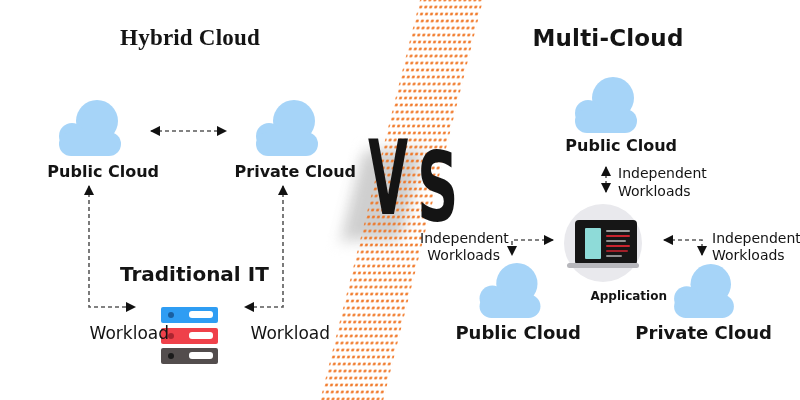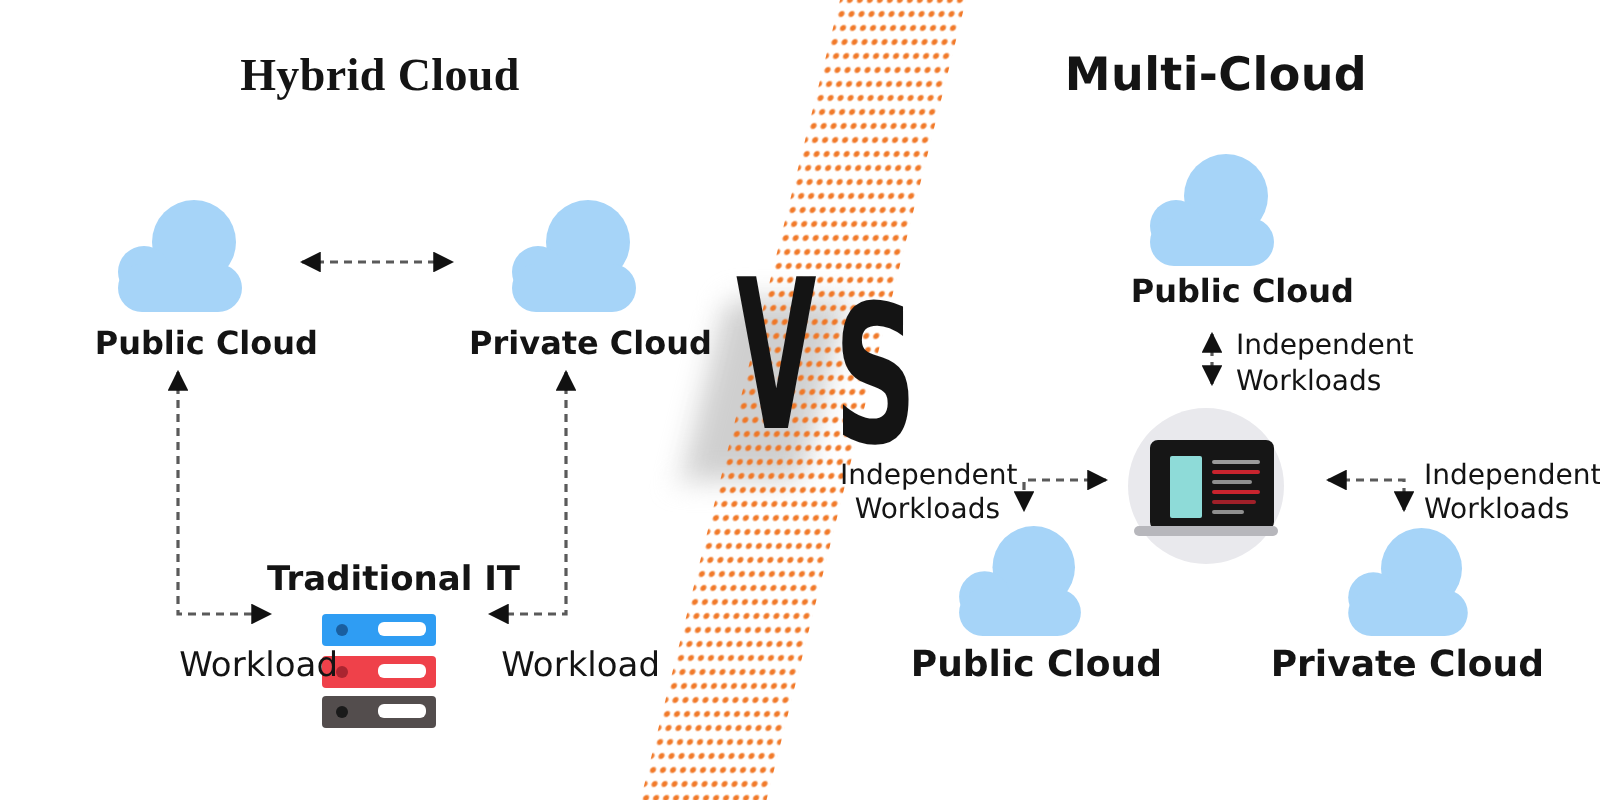--- a/index.html
+++ b/index.html
@@ -90,21 +90,21 @@
 
   <svg class="cloud" style="left:58px;top:100px" width="64" height="56" viewBox="0 0 64 56">
       <use href="#cloudShape" fill="#a6d4f8"></use>
     </svg>
   <svg class="cloud" style="left:254px;top:100px" width="66" height="56" viewBox="0 0 64 56">
       <use href="#cloudShape" fill="#a6d4f8"></use>
     </svg>
 
   <div class="lbl lbl-cloud" style="left:19px;top:162px;width:140px;">Public Cloud</div>
   <div class="lbl lbl-cloud" style="left:216px;top:162px;width:140px;">Private Cloud</div>
-  <div class="lbl" style="left:120px;top:280px;width:140px;font-size:17px;font-weight:700;">Traditional IT</div>
+  <div class="lbl" style="left:120px;top:262px;width:140px;font-size:20px;font-weight:700;">Traditional IT</div>
   <div class="lbl lbl-bold" style="left:49px;top:323px;width:120px;font-size:17px;">Workload</div>
   <div class="lbl lbl-bold" style="left:210px;top:323px;width:120px;font-size:17px;">Workload</div>
 
   <div id="server-stack">
     <div class="server-bar bar-blue">
       <span class="server-dot"></span>
       <span class="server-slab"></span>
     </div>
     <div class="server-bar bar-red">
       <span class="server-dot"></span>
@@ -122,20 +122,21 @@
   <svg class="cloud" style="left:477px;top:263px" width="66" height="55" viewBox="0 0 64 56">
       <use href="#cloudShape" fill="#a6d4f8"></use>
     </svg>
   <svg class="cloud" style="left:671px;top:264px" width="66" height="54" viewBox="0 0 64 56">
       <use href="#cloudShape" fill="#a6d4f8"></use>
     </svg>
 
   <div class="lbl lbl-cloud" style="left:537px;top:136px;width:140px;">Public Cloud</div>
   <div class="lbl lbl-cloud-big" style="left:441px;top:322px;width:140px;">Public Cloud</div>
   <div class="lbl lbl-cloud-big" style="left:632px;top:322px;width:140px;">Private Cloud</div>
+  <div class="lbl" style="left:547px;top:289px;width:120px;font-size:12px;font-weight:600;">Application</div>
 
   <div class="lbl lbl-small" style="left:618px;top:164px;width:80px;text-align:left;">
     <div>Independent</div>
     <div>Workloads</div>
   </div>
   <div class="lbl lbl-small" style="left:420px;top:230px;width:80px;text-align:right;line-height:17px;">
     <div>Independent</div>
     <div>Workloads</div>
   </div>
   <div class="lbl lbl-small" style="left:712px;top:230px;width:80px;text-align:left;line-height:17px;">

